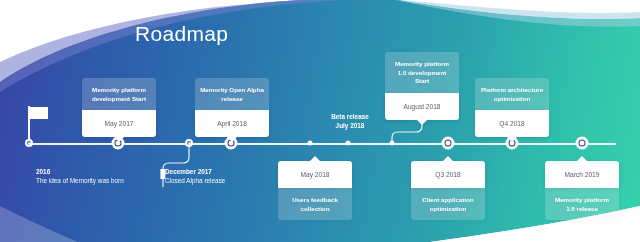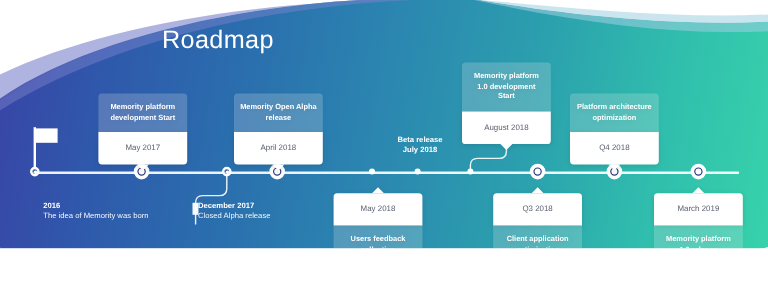--- a/index.html
+++ b/index.html
@@ -4,21 +4,21 @@
 <style>
   * { margin:0; padding:0; box-sizing:border-box; }
   html,body { width:640px; height:242px; }
   body {
     font-family:"Liberation Sans", sans-serif;
     background:#ffffff;
     overflow:hidden;
   }
   .stage {
     position:relative;
-    width:640px; height:207px;
+    width:640px; height:242px;
     overflow:hidden;
     background:#ffffff;
     padding-left:48px;
   }
   
   .bg-main {
     position:absolute; inset:0;
     background:linear-gradient(100deg,#3a43a6 0%,#2f58ab 14%,#2a6fae 32%,#2b87b0 50%,#2ba0ae 68%,#30bdad 84%,#37d2ab 100%);
   }
   .wave-svg { position:absolute; inset:0; width:640px; height:242px; display:block; }

